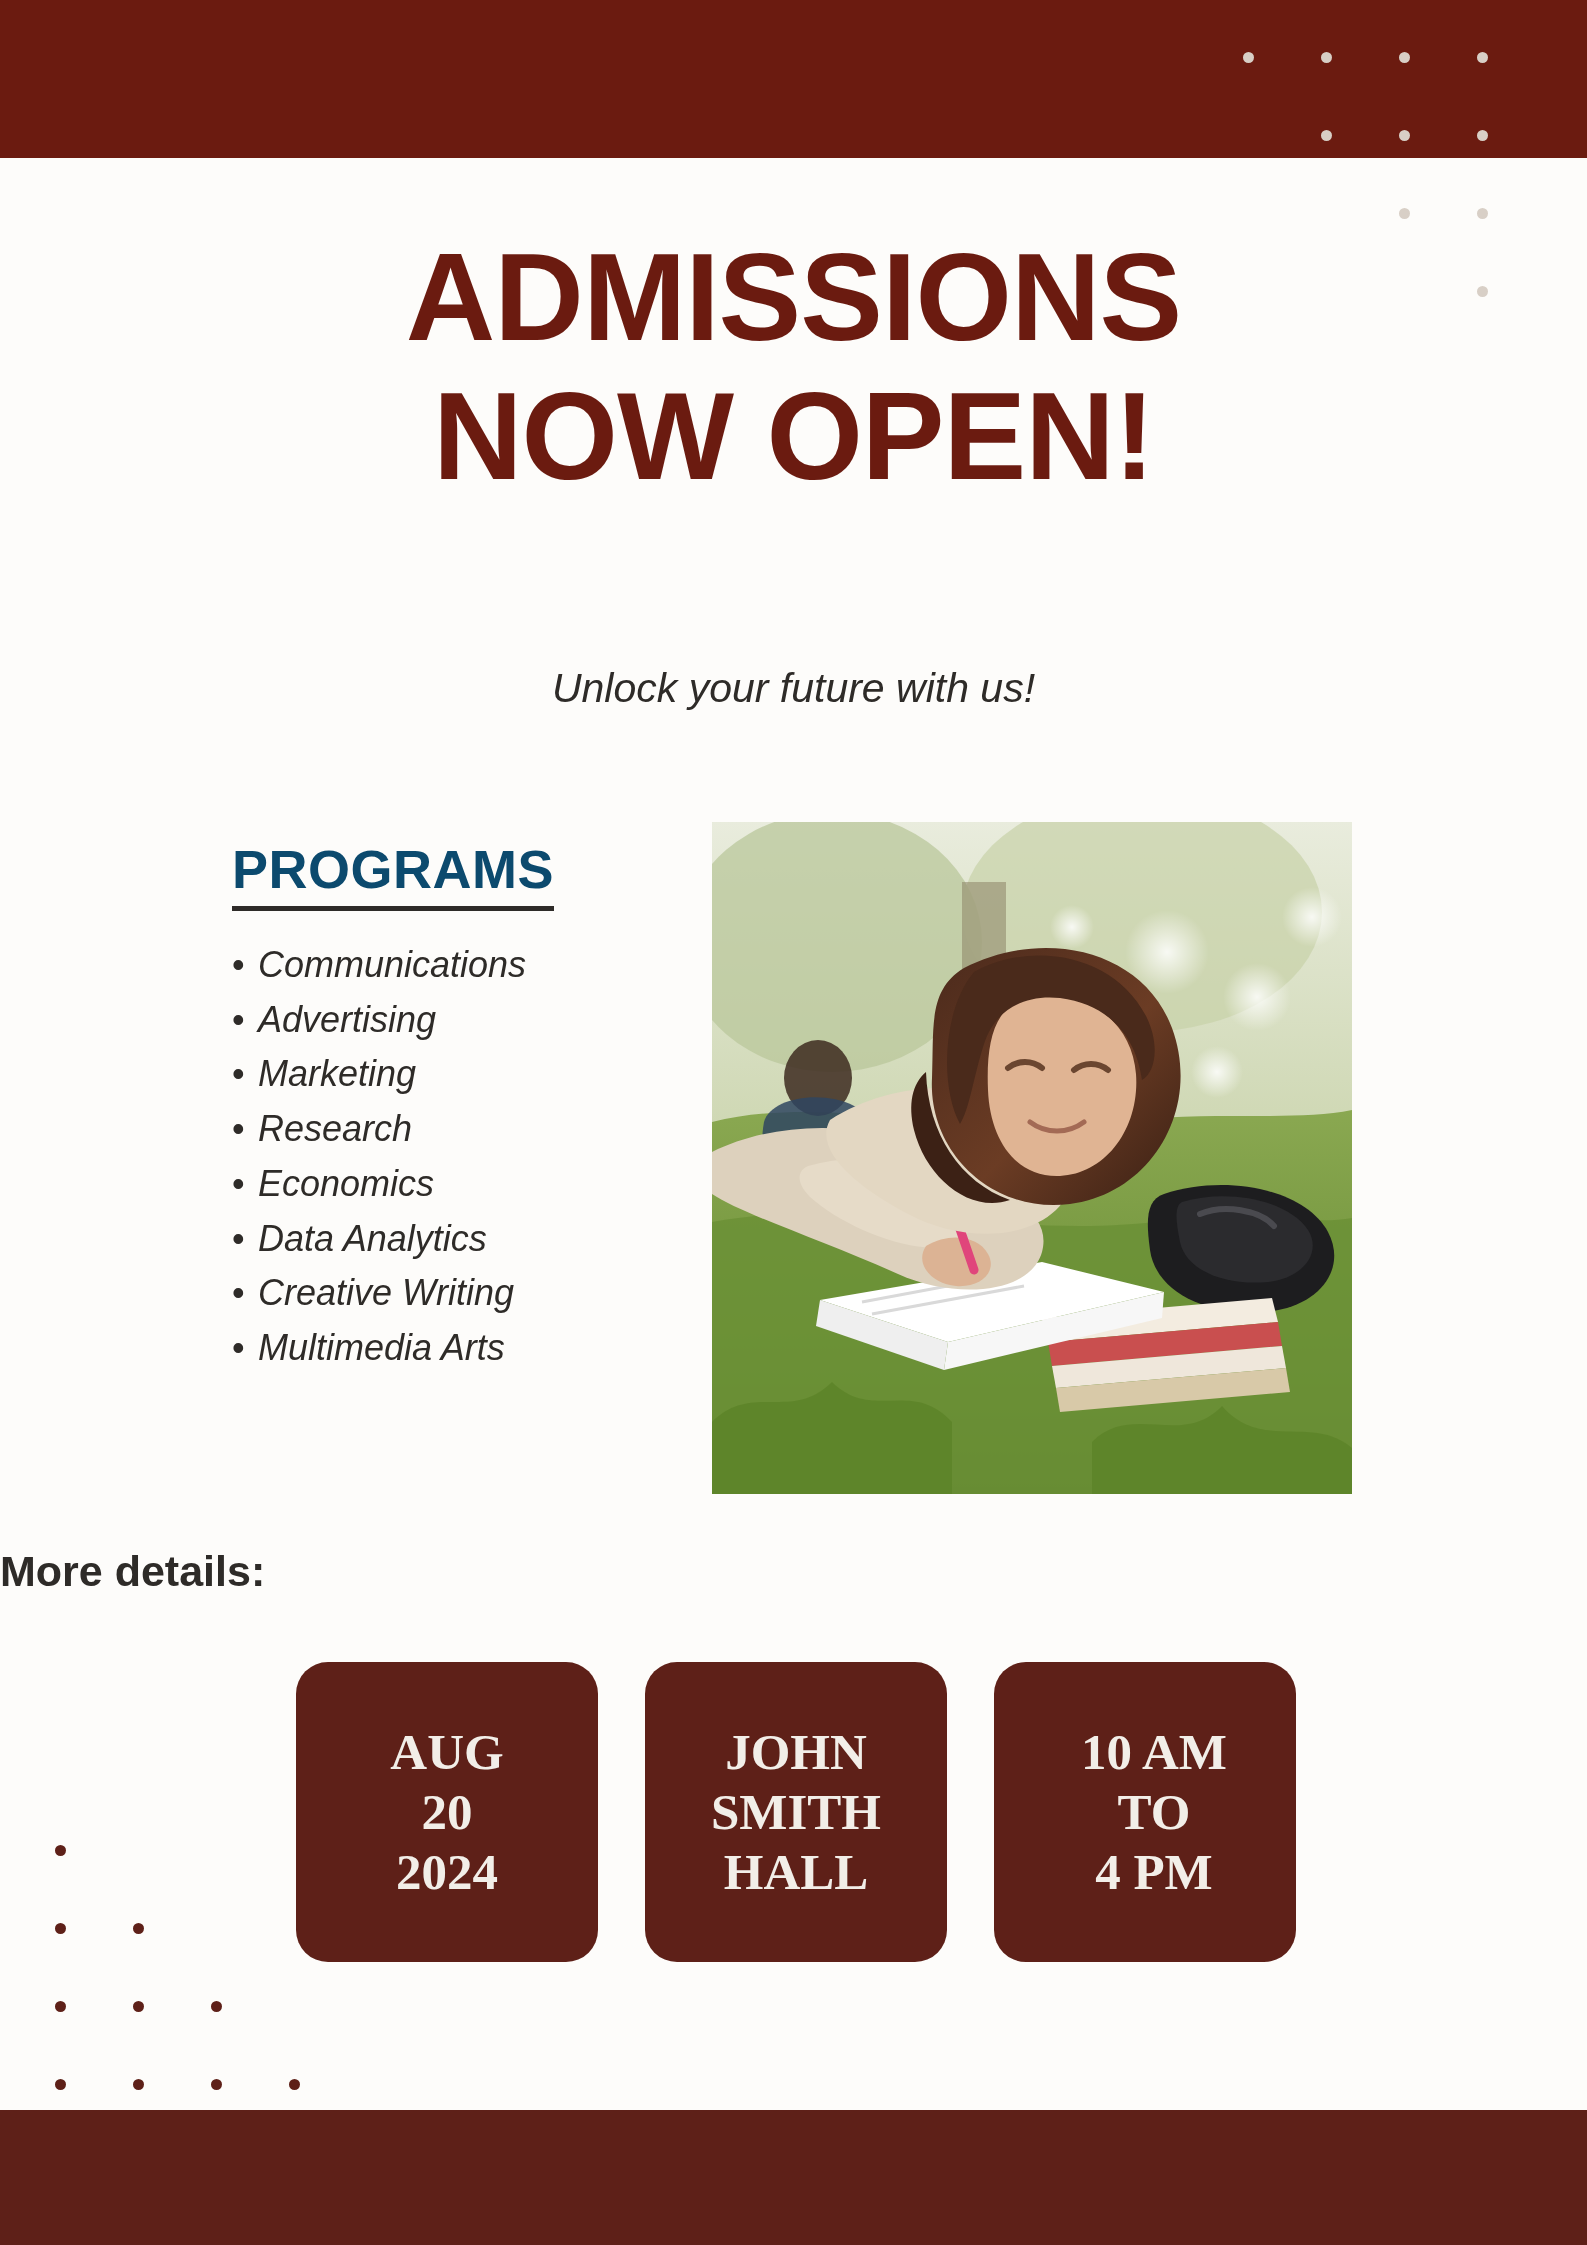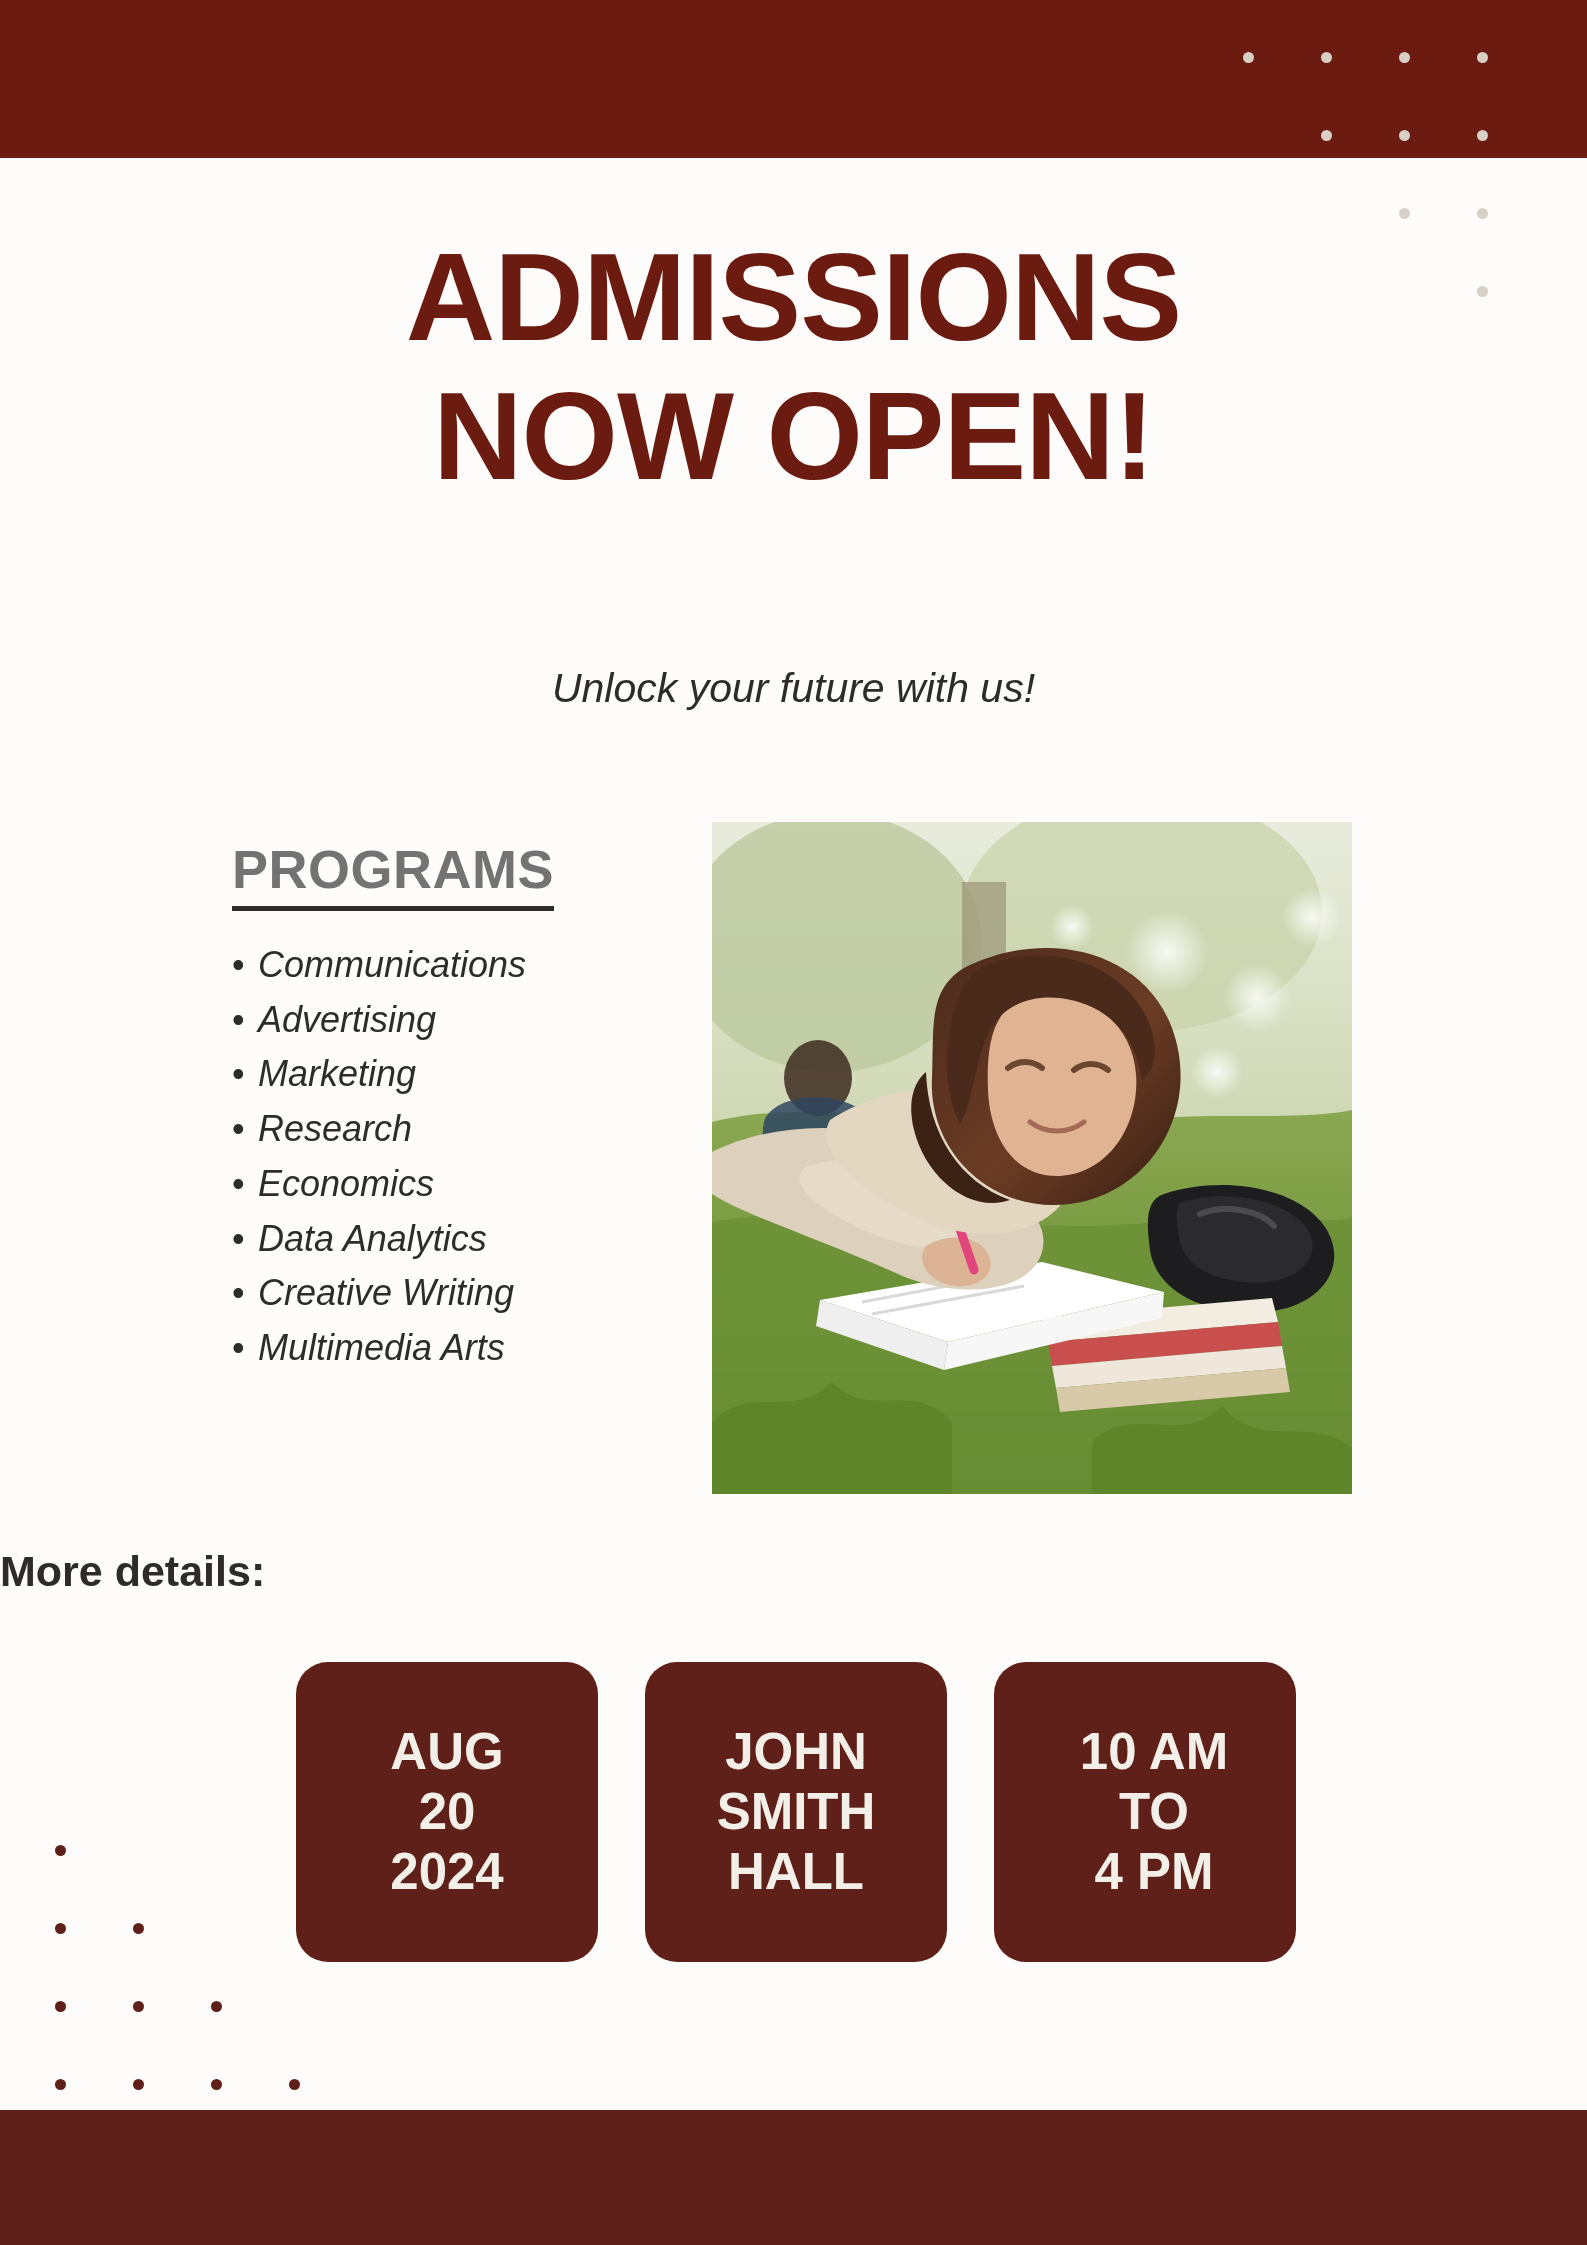--- a/index.html
+++ b/index.html
@@ -98,21 +98,21 @@
   
   .programs-block {
     position: absolute;
     top: 838px;
     left: 232px;
     width: 470px;
   }
   .programs-title {
     font-size: 54px;
     font-weight: bold;
-    color: #737373;
+    color: #0c4a6e;
     letter-spacing: 0.5px;
     display: inline-block;
     border-bottom: 5px solid #2e2b28;
     padding-bottom: 6px;
   }
   .programs-list {
     margin: 27px 0 0 0;
     padding: 0;
     list-style: none;
   }
@@ -182,21 +182,21 @@
     align-items: center;
     justify-content: center;
     text-align: center;
     height: 300px;
     padding: 0 18px;
     box-sizing: border-box;
   }
   .card-date { width: 302px; }
   .card-venue { width: 302px; }
   .card-time { width: 302px; padding-left: 36px; }
-  .card span { display: block; }
+  .card span { display: block; font-family: Liberation Serif, serif; }
 </style>
 </head>
 <body>
 
 <div class="poster">
 
   <div class="bar-top"></div>
 
   <div class="dots dots-topright">
       <div class="dot" style="background: transparent;"></div>

